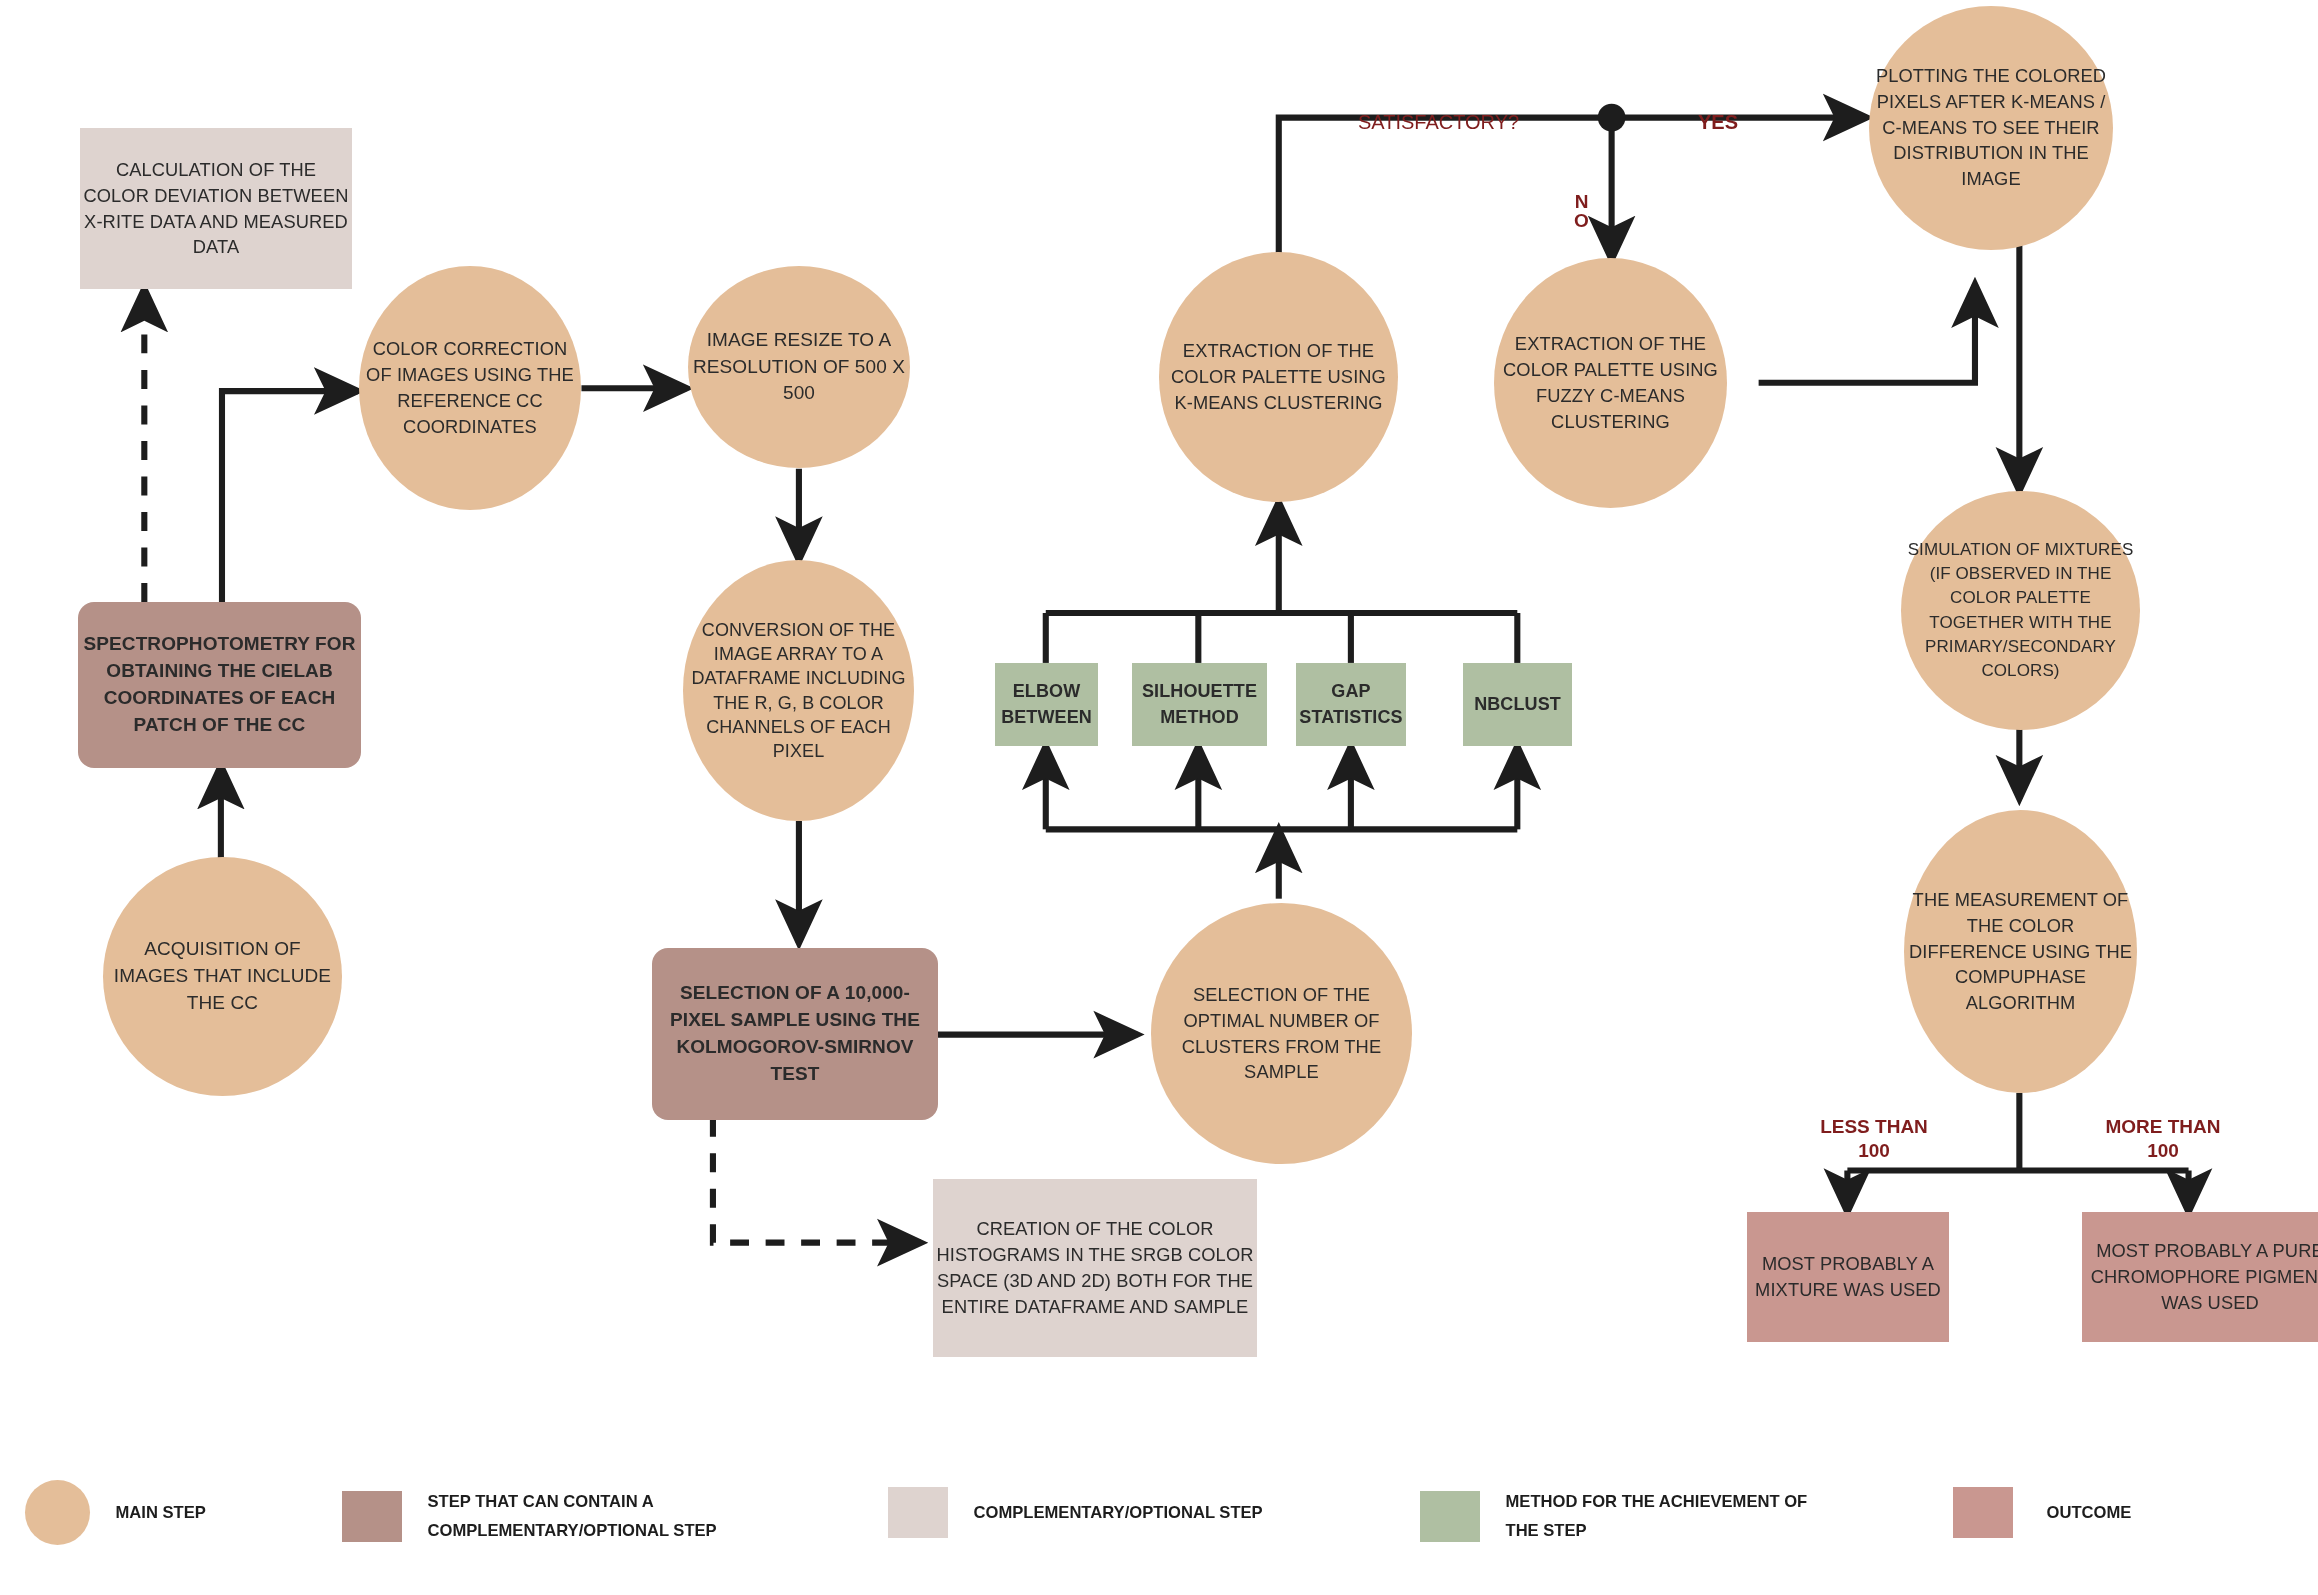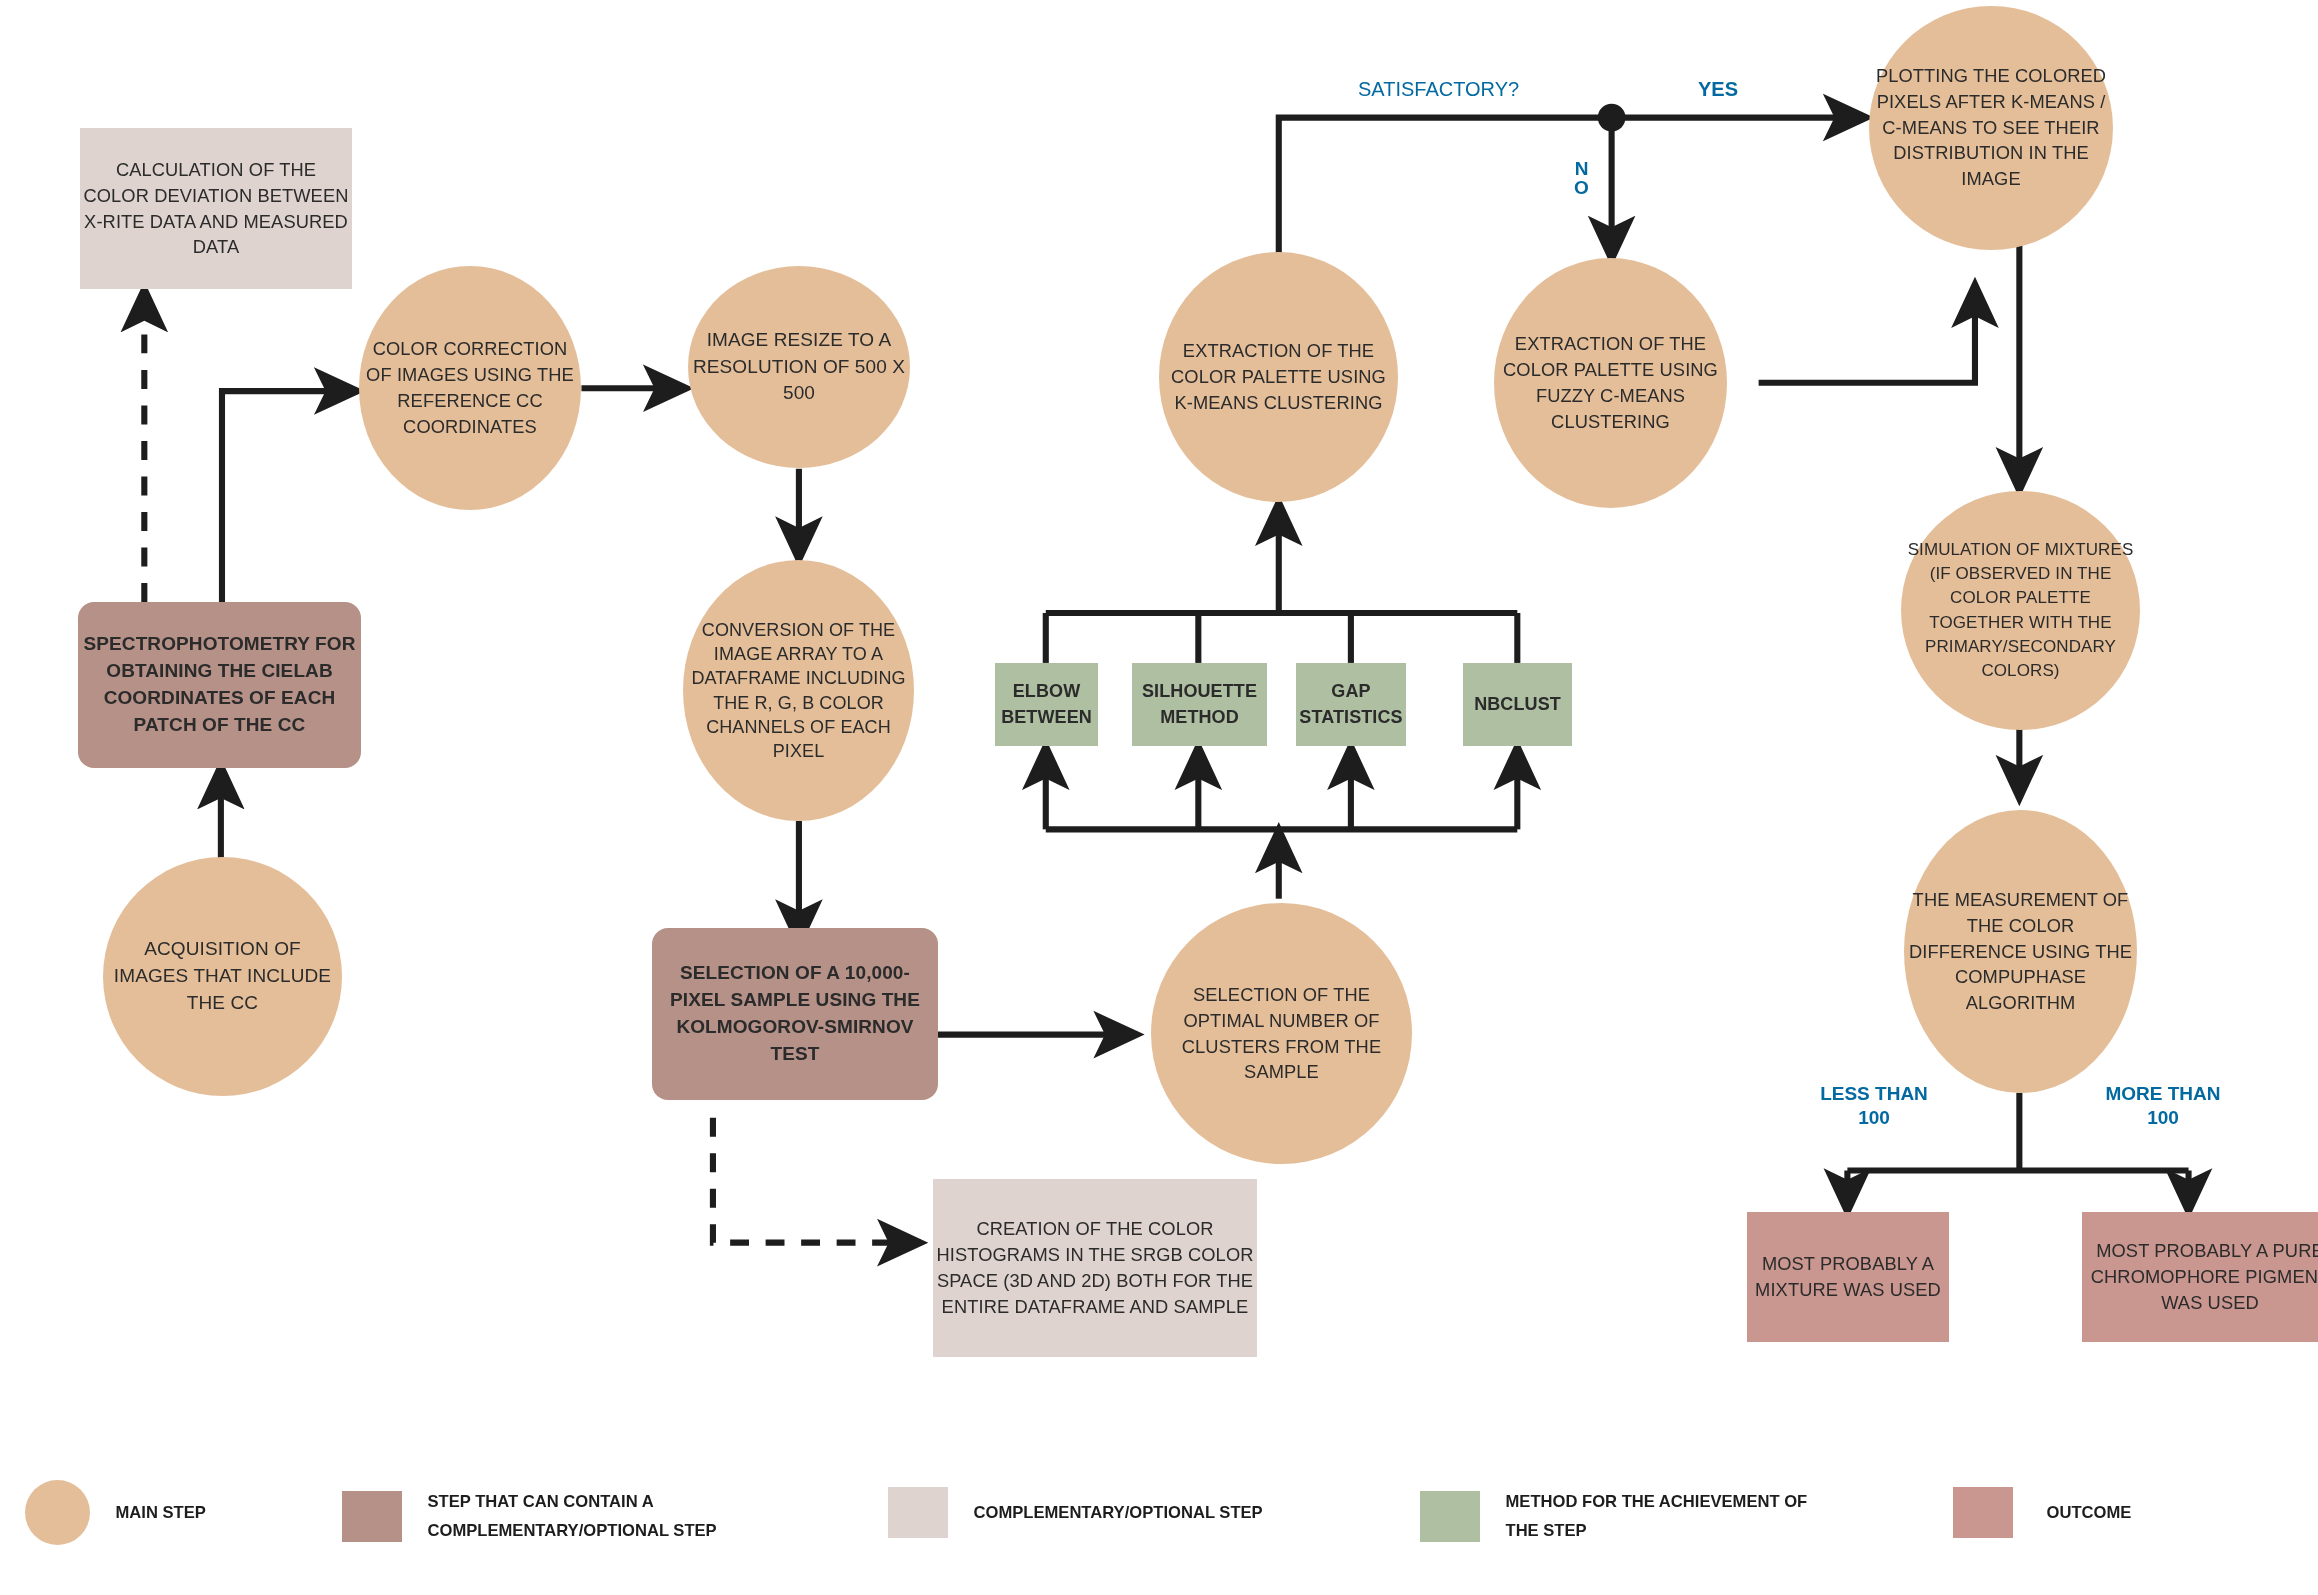--- a/index.html
+++ b/index.html
@@ -29,22 +29,23 @@
   .rect{background:#b59188;border-radius:16px;}
   .rect-light{background:#ded3cf;}
   .rect-green{background:#afbfa2;}
   .rect-rose{background:#c99790;}
   .w700{font-weight:700;}
 
   
   .elabel{
     position:absolute;z-index:3;
     font-weight:700;
-    color:#0369a1;
+    color:#7f1d1d;
     white-space:nowrap;
+    margin-top:33px;
   }
   .elabel.vert{writing-mode:vertical-rl;text-orientation:upright;letter-spacing:-2.2px;font-weight:700;}
   .elabel.light{font-weight:400;}
 
   
   #legend{position:absolute;left:0;top:1420px;width:2319px;height:176px;z-index:4;}
   .leg-item{position:absolute;display:flex;align-items:center;}
   .leg-swatch{flex:0 0 auto;}
   .leg-swatch.circle{width:65px;height:65px;border-radius:50%;background:#e4be99;}
   .leg-swatch.box{width:60px;height:51px;}
@@ -131,21 +132,21 @@
   </div>
 
   <div class="node ellipse" style="left:688px;top:266px;width:222px;height:202px;font-size:19px;">
     <span>IMAGE RESIZE TO A RESOLUTION OF 500 X 500</span>
   </div>
 
   <div class="node ellipse" style="left:683px;top:560px;width:231px;height:261px;font-size:18px;line-height:1.34;">
     <span>CONVERSION OF THE IMAGE ARRAY TO A DATAFRAME INCLUDING THE R, G, B COLOR CHANNELS OF EACH PIXEL</span>
   </div>
 
-  <div class="node rect w700" style="left:652px;top:928px;width:286px;height:172px;font-size:19px;">
+  <div class="node rect w700" style="left:652px;top:948px;width:286px;height:172px;font-size:19px;">
     <span>SELECTION OF A 10,000-PIXEL SAMPLE USING THE KOLMOGOROV-SMIRNOV TEST</span>
   </div>
 
   <div class="node rect-light" style="left:933px;top:1179px;width:324px;height:178px;font-size:18.3px;">
     <span>CREATION OF THE COLOR HISTOGRAMS IN THE SRGB COLOR SPACE (3D AND 2D) BOTH FOR THE ENTIRE DATAFRAME AND SAMPLE</span>
   </div>
 
   <div class="node ellipse" style="left:1151px;top:903px;width:261px;height:261px;font-size:18.3px;">
     <span>SELECTION OF THE OPTIMAL NUMBER OF CLUSTERS FROM THE SAMPLE</span>
   </div>

